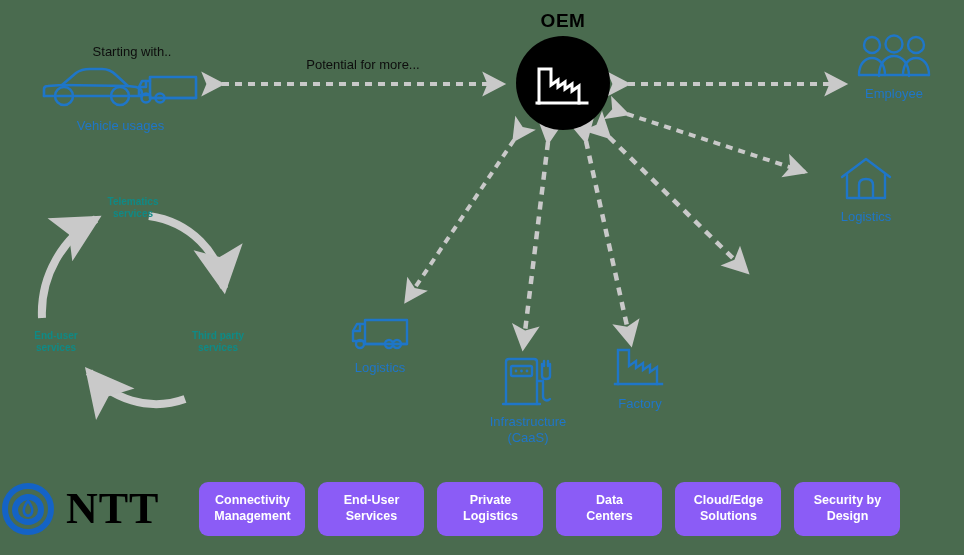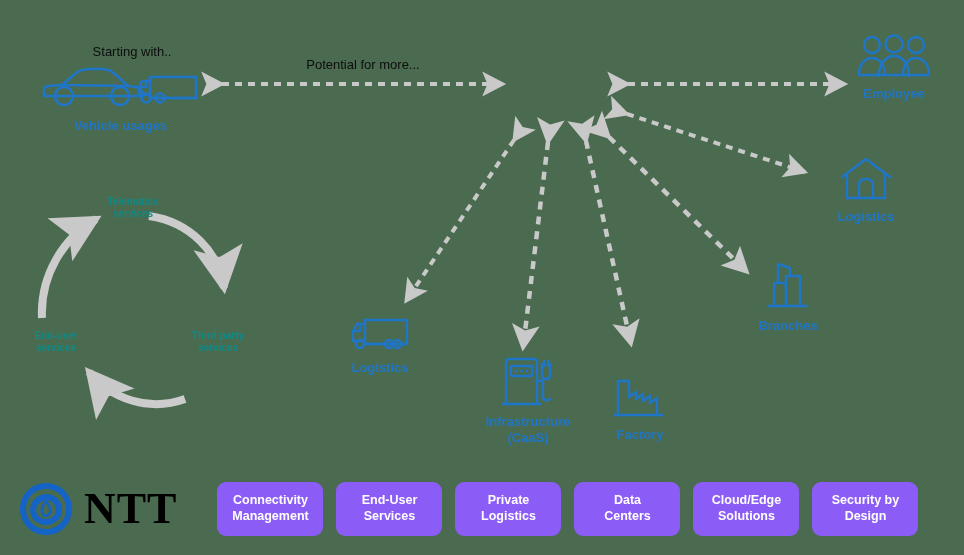--- a/index.html
+++ b/index.html
@@ -15,21 +15,21 @@
     background: #4a6b4f;
     font-family: "Liberation Sans", sans-serif;
     overflow: hidden;
   }
   .abs { position: absolute; }
 
   
   .lbl-blue {
     color: #1f76c8;
     font-size: 13px;
-    font-weight: 700;
+    font-weight: 400;
     text-align: center;
     line-height: 1.25;
     white-space: pre-line;
   }
   .lbl-teal {
     color: #0f8a86;
     font-size: 10px;
     font-weight: 700;
     text-align: center;
     line-height: 1.2;
@@ -65,21 +65,20 @@
   .node .icon { display: block; }
   .node .cap { margin-top: 6px; }
 
   
   #bottom-bar {
     position: absolute;
     left: 0; bottom: 0;
     width: 784px; height: 92px;
     display: flex;
     align-items: center;
-    padding-left: 18px;
     box-sizing: border-box;
   }
   #ntt-logo-wrap {
     display: flex;
     align-items: center;
     gap: 10px;
     margin-right: 40px;
   }
   #ntt-wordmark {
     font-family: "Liberation Serif", serif;
@@ -174,20 +173,33 @@
           <path d="M101,25 L108,25 L108,19"></path>
           <circle cx="108" cy="36" r="4.5"></circle>
           <circle cx="122" cy="36" r="4.5"></circle>
           <path d="M112,36 L158,36"></path>
         </g>
       </svg>
     </span>
     <span class="cap lbl-blue">Vehicle usages</span>
   </div>
 
+  <div class="abs" style="left:508px; top:10px; width:110px;">
+    <div class="lbl-oem" style="margin-bottom:4px;">OEM</div>
+    <div class="oem-circle" style="margin-left:8px;">
+      <span>
+        <svg width="56" height="52" viewBox="0 0 56 52">
+          <g fill="none" stroke="#ffffff" stroke-width="3" stroke-linejoin="miter" stroke-linecap="square">
+            <path d="M4,46 L4,12 L16,12 L16,28 L23,23 L23,30 L30,25 L30,32 L37,27 L37,34 L44,29 L44,46"></path>
+            <path d="M2,46 L52,46"></path>
+          </g>
+        </svg>
+      </span>
+    </div>
+  </div>
 
   <div class="abs lbl-teal" style="left:78px; top:196px; width:110px;">Telematics
 services</div>
   <div class="abs lbl-teal" style="left:168px; top:330px; width:100px;">Third party
 services</div>
   <div class="abs lbl-teal" style="left:6px; top:330px; width:100px;">End-user
 services</div>
 
   <div class="abs node" style="left:330px; top:314px; width:100px;">
     <span class="icon">
@@ -219,45 +231,32 @@
           <path d="M39,25 L45,25 L45,40 C45,44 49,46 52,43"></path>
           <path d="M52,8 L52,20 C52,22 50,23 48,23 C46,23 44,22 44,20 L44,8"></path>
           <path d="M46,5 L46,10 M50,5 L50,10"></path>
         </g>
       </svg>
     </span>
     <span class="cap lbl-blue">Infrastructure
 (CaaS)</span>
   </div>
 
-  <div class="abs node" style="left:592px; top:371px; width:96px;">
+  <div class="abs node" style="left:592px; top:340px; width:96px;">
     <span class="icon">
       <svg width="56" height="50" viewBox="0 0 56 50">
         <g fill="none" stroke="#1f76c8" stroke-width="2.4" stroke-linejoin="miter" stroke-linecap="square">
           <path d="M6,44 L6,10 L17,10 L17,26 L24,21 L24,28 L31,23 L31,30 L38,25 L38,32 L45,27 L45,44"></path>
           <path d="M3,44 L50,44"></path>
         </g>
       </svg>
     </span>
     <span class="cap lbl-blue">Factory</span>
   </div>
 
-  <div class="abs node" style="left:740px; top:258px; width:96px;">
-    <span class="icon">
-      <svg width="56" height="54" viewBox="0 0 56 54">
-        <g fill="none" stroke="#1f76c8" stroke-width="2.4" stroke-linejoin="round" stroke-linecap="round">
-          <path d="M14,48 L14,25 L26,25 L26,48"></path>
-          <path d="M26,48 L26,18 L40,18 L40,48"></path>
-          <path d="M18,25 L18,6 L30,10 L30,18"></path>
-          <path d="M8,48 L47,48"></path>
-        </g>
-      </svg>
-    </span>
-    <span class="cap lbl-blue">Branches</span>
-  </div>
 
   <div class="abs node" style="left:818px; top:155px; width:96px;">
     <span class="icon">
       <svg width="58" height="48" viewBox="0 0 58 48">
         <g fill="none" stroke="#1f76c8" stroke-width="2.4" stroke-linejoin="round" stroke-linecap="round">
           <path d="M5,22 L29,4 L53,22"></path>
           <path d="M10,20 L10,43 L48,43 L48,20"></path>
           <path d="M22,43 L22,30 C22,26 25,24 29,24 C33,24 36,26 36,30 L36,43"></path>
         </g>
       </svg>

